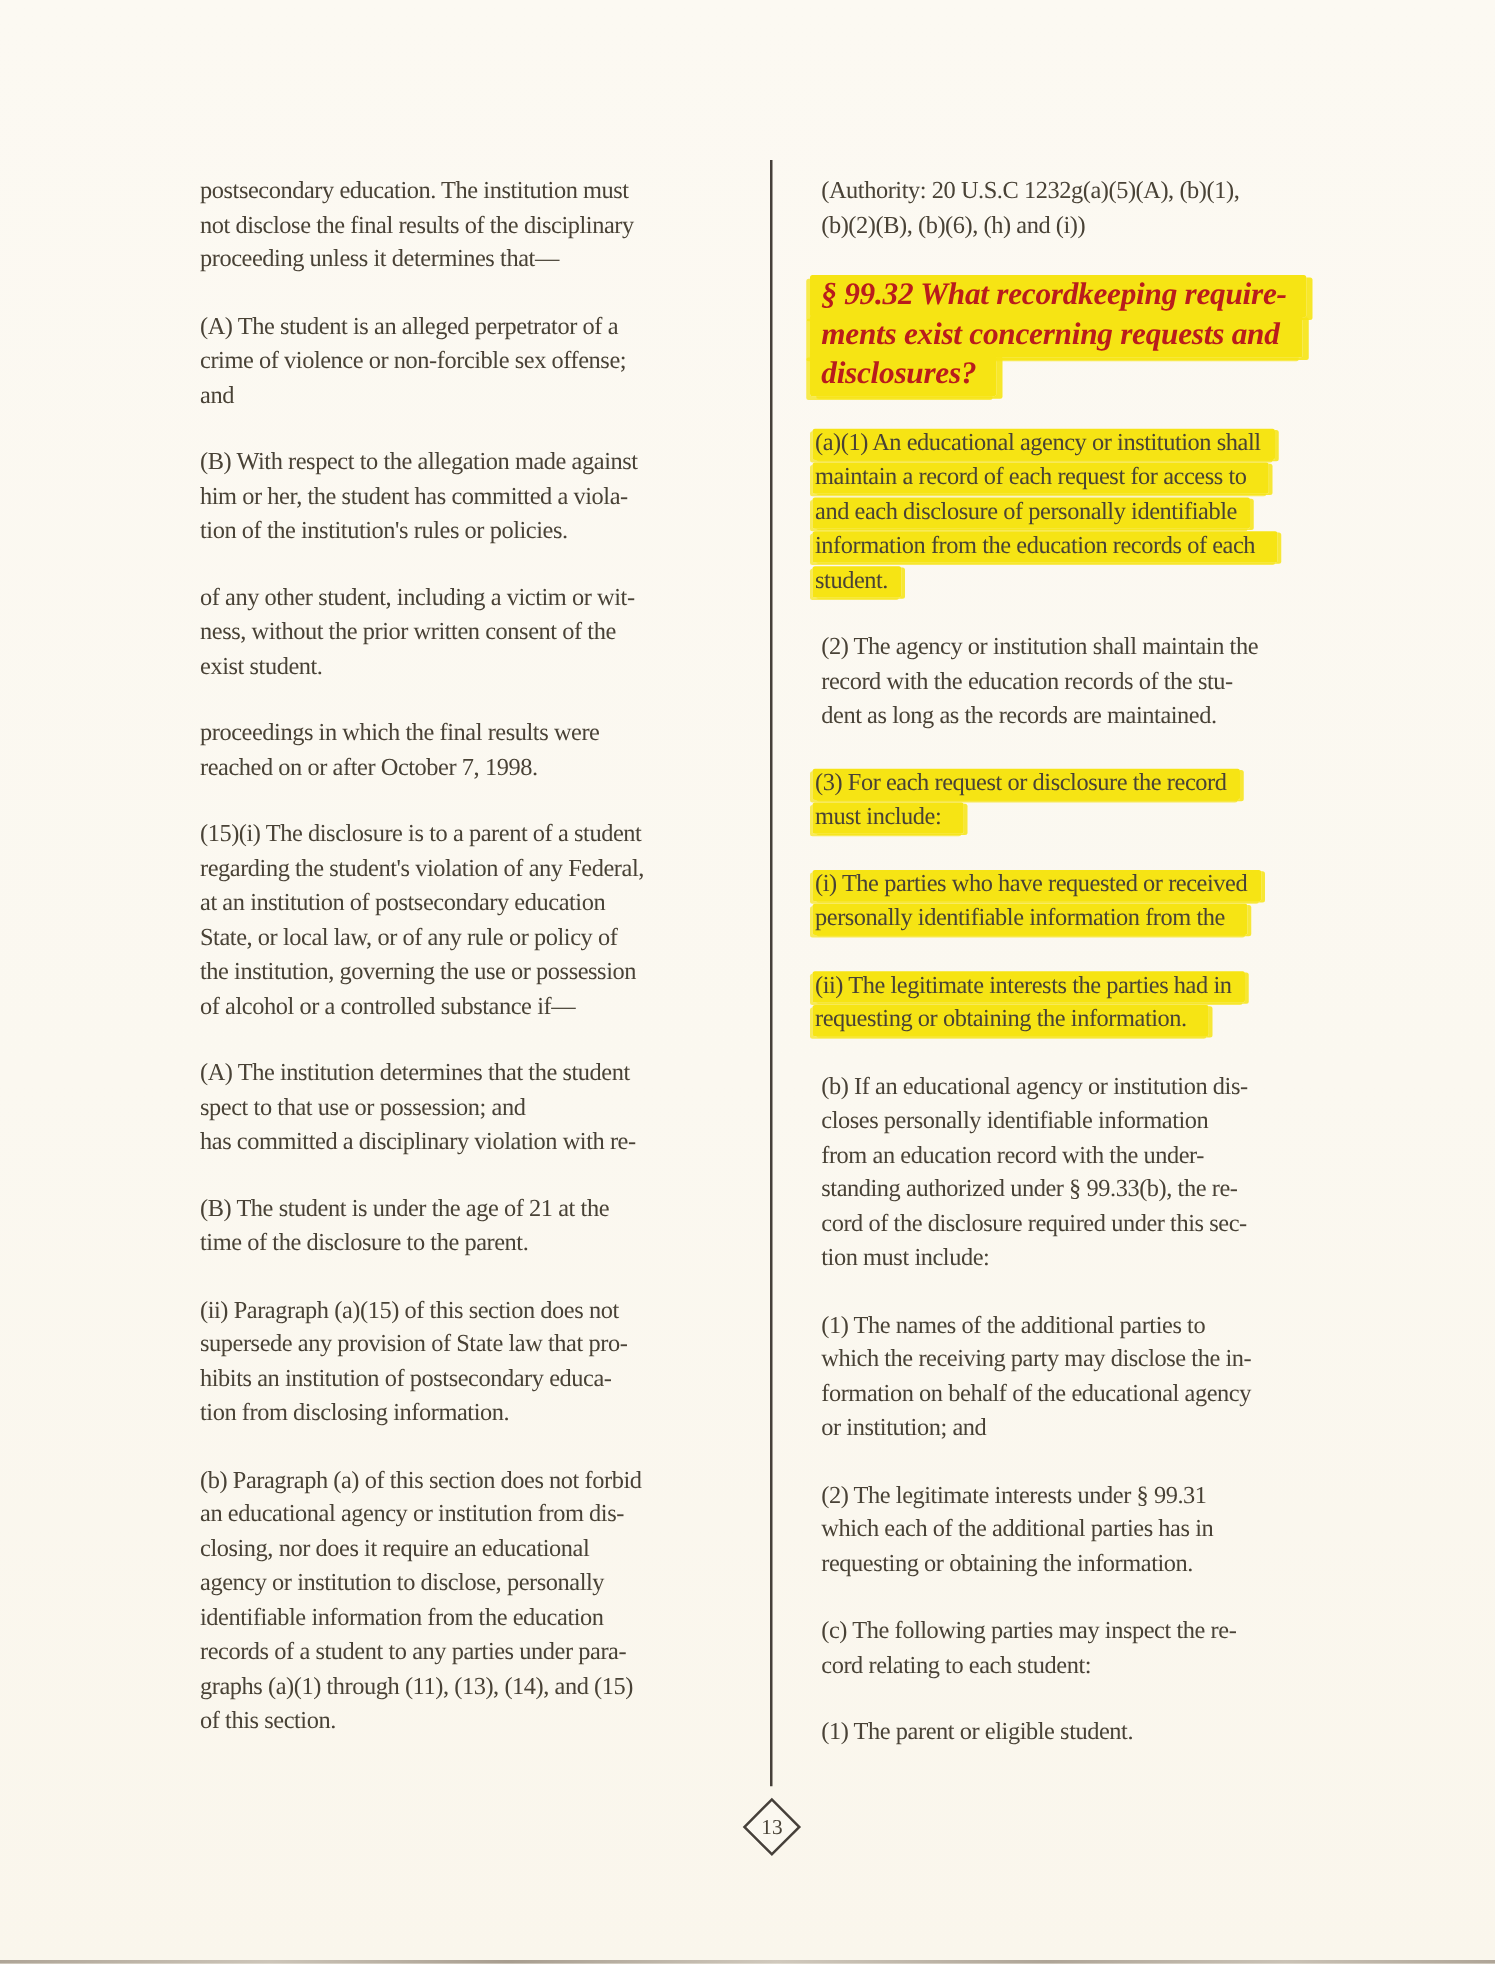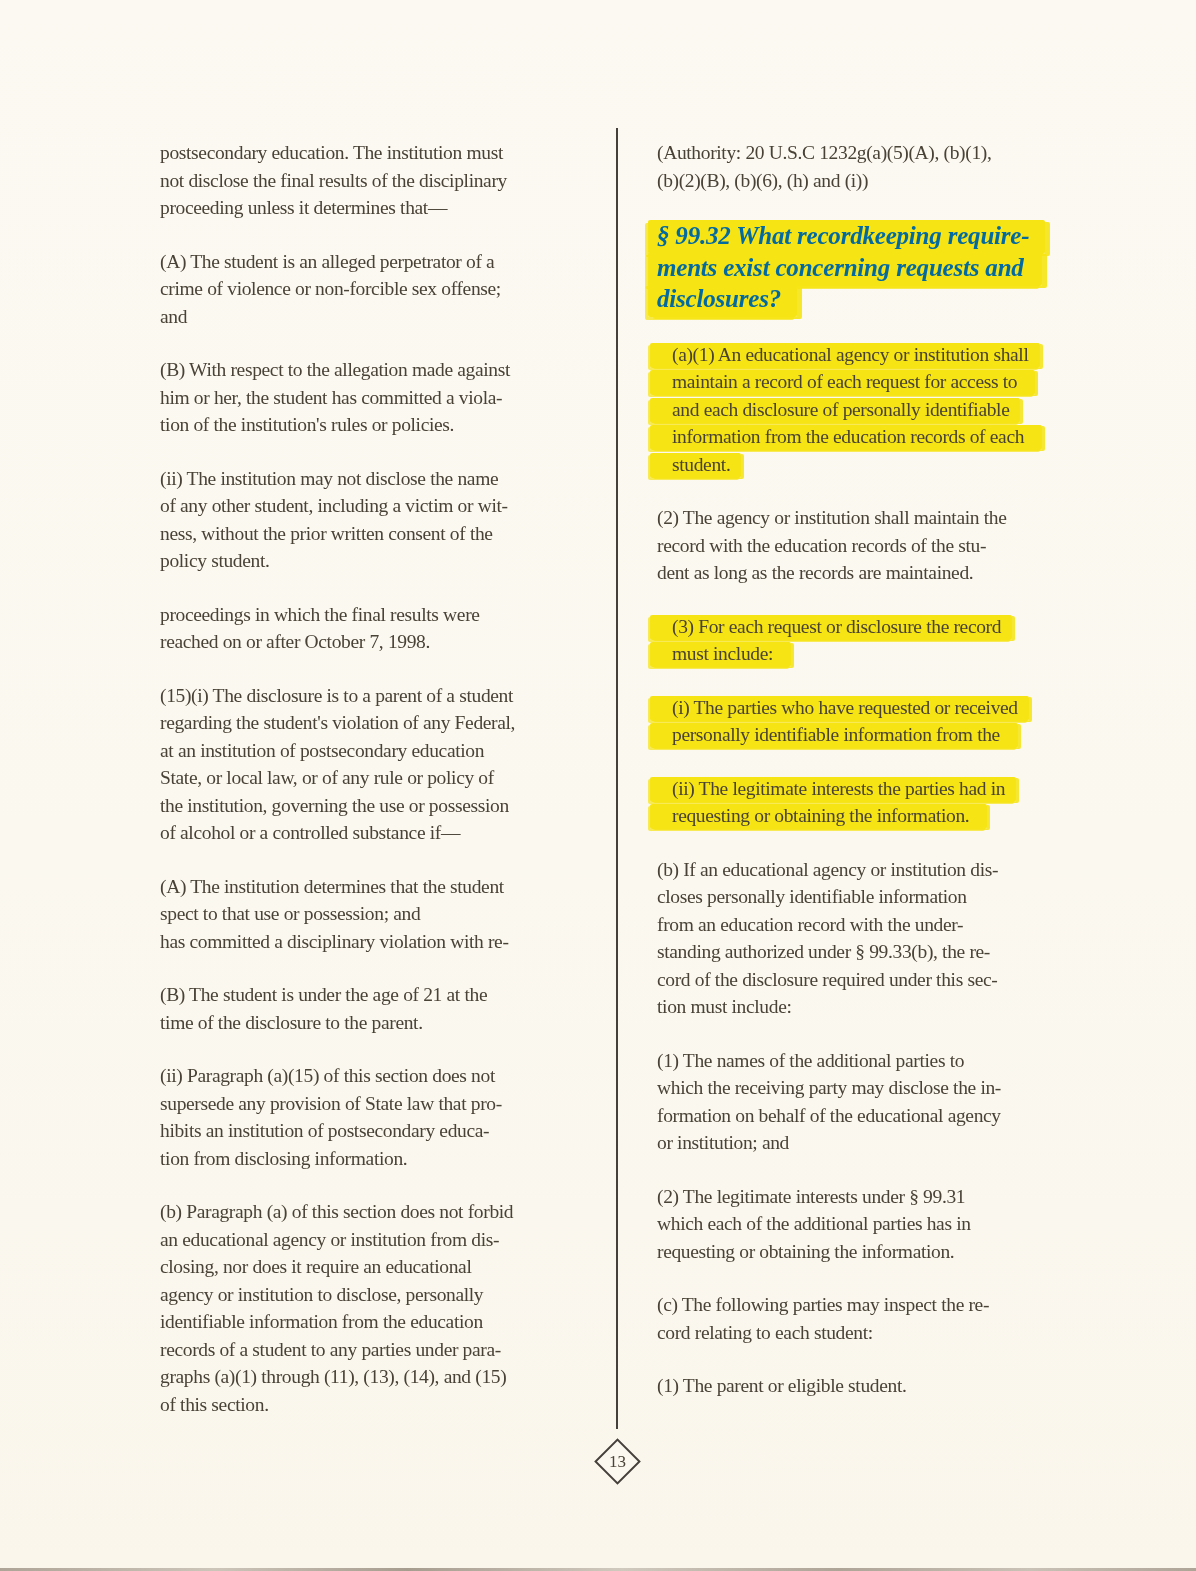--- a/index.html
+++ b/index.html
@@ -28,25 +28,25 @@
     font-size:19.5px;
     letter-spacing:-0.35px;
     white-space:nowrap;
   }
   .para.heading .line{
     font-size:25px;
     line-height:31.5px;
     font-weight:bold;
     font-style:italic;
     letter-spacing:-0.2px;
-    color:#0369a1;
+    color:#b91c1c;
   }
   .hl{
     background:var(--hl);
-    padding:1px 11px 3px 22px;
+    padding:1px 11px 3px 2px;
     margin-left:-7px;
     border-radius:2px;
     box-shadow:3px 1px 0 rgba(246,228,20,.85), -2px 2px 0 rgba(246,228,20,.7);
     box-decoration-break:clone;
   }
   .para .line:nth-child(even) .hl{padding-right:18px;}
   .para.heading .hl{
     padding:2px 16px 5px 9px;
     margin-left:-9px;
     box-shadow:5px 2px 0 rgba(246,228,20,.9), -3px 3px 0 rgba(246,228,20,.75);
@@ -90,24 +90,23 @@
         <div class="line"><span>(A) The student is an alleged perpetrator of a</span></div>
         <div class="line"><span>crime of violence or non-forcible sex offense;</span></div>
         <div class="line"><span>and</span></div>
       </div>
       <div class="para">
         <div class="line"><span>(B) With respect to the allegation made against</span></div>
         <div class="line"><span>him or her, the student has committed a viola-</span></div>
         <div class="line"><span>tion of the institution's rules or policies.</span></div>
       </div>
       <div class="para">
-        <div class="line"><span>(ii) The institution may not disclose the name</span></div>
         <div class="line"><span>of any other student, including a victim or wit-</span></div>
         <div class="line"><span>ness, without the prior written consent of the</span></div>
-        <div class="line"><span>policy student.</span></div>
+        <div class="line"><span>exist student.</span></div>
       </div>
       <div class="para">
         <div class="line"><span>proceedings in which the final results were</span></div>
         <div class="line"><span>reached on or after October 7, 1998.</span></div>
       </div>
       <div class="para">
         <div class="line"><span>(15)(i) The disclosure is to a parent of a student</span></div>
         <div class="line"><span>regarding the student's violation of any Federal,</span></div>
         <div class="line"><span>at an institution of postsecondary education</span></div>
         <div class="line"><span>State, or local law, or of any rule or policy of</span></div>

